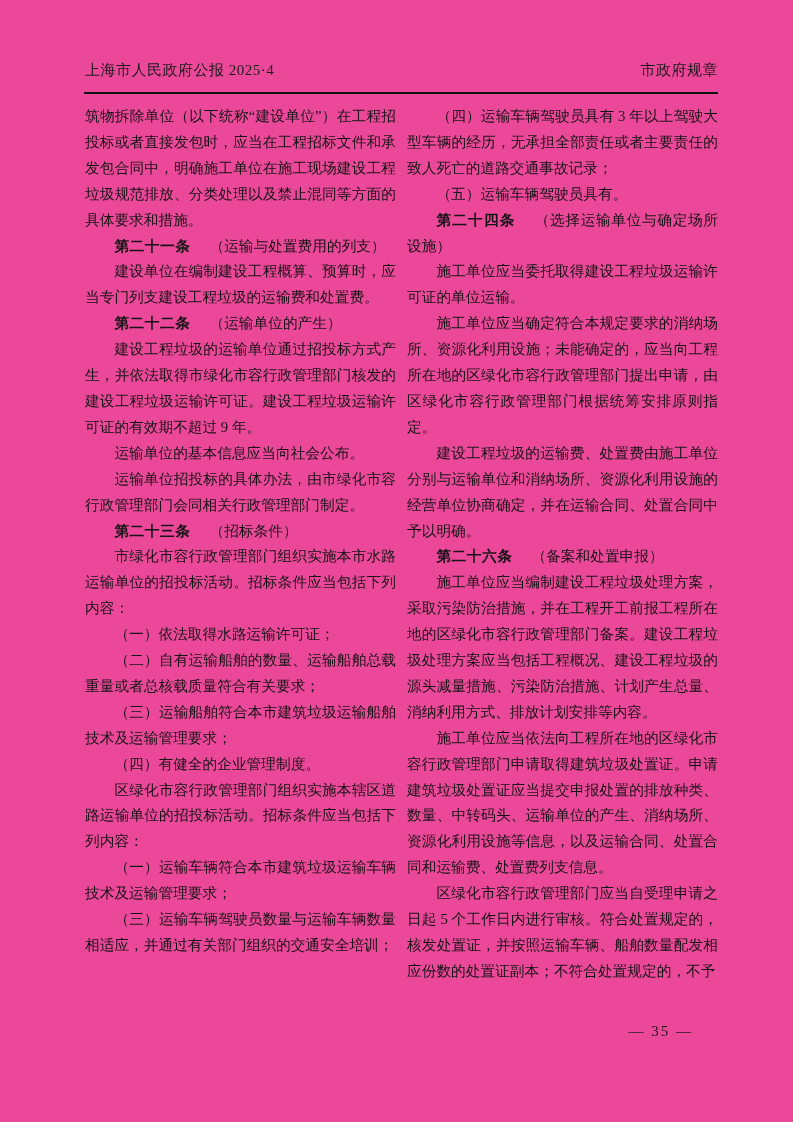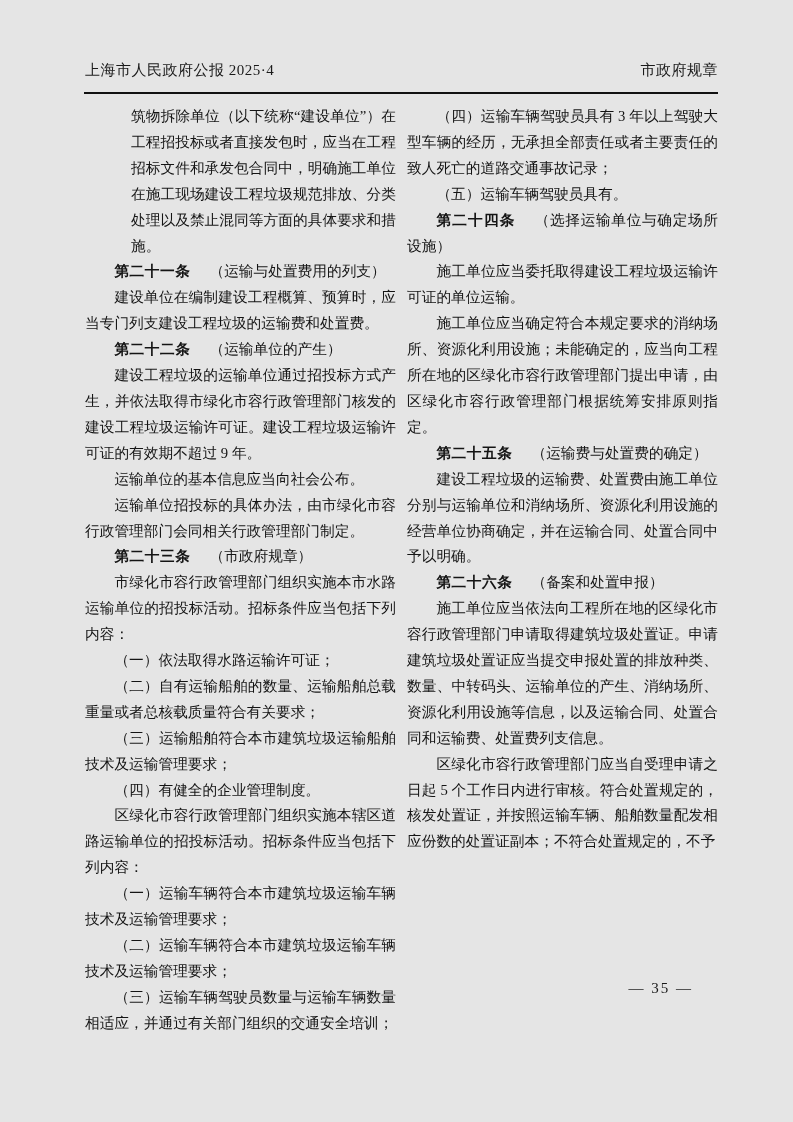--- a/index.html
+++ b/index.html
@@ -6,21 +6,21 @@
   html, body { background: #ffffff; }
   body {
     width: 793px; height: 1122px;
     position: relative;
     overflow: hidden;
     font-family: "Liberation Serif", "DejaVu Serif", serif;
     color: #161616;
   }
   .page {
     position: absolute; inset: 0;
-    background: #e5e5e5;
+    background: #ec4899;
   }
   .page-header {
     position: absolute;
     left: 85px; width: 633px; top: 61px;
     display: flex; justify-content: space-between; align-items: baseline;
     font-size: 15px;
     letter-spacing: 0.5px;
     color: #1a1a1a;
   }
   .header-rule {
@@ -36,30 +36,30 @@
   }
   .column {
     width: 311px;
     font-size: 14.7px;
     line-height: 25.9px;
     text-align: justify;
     text-justify: inter-ideograph;
     color: #141414;
   }
   .para { text-indent: 2em; }
-  .para.no-indent { text-indent: 0; margin-left: 46px; }
+  .para.no-indent { text-indent: 0; }
   .heading .term {
     font-weight: bold;
     font-family: Liberation Serif, serif;
     letter-spacing: 0.5px;
   }
   .heading .title { margin-left: 1.3em; }
   .page-footer {
     position: absolute;
-    top: 980px; right: 100px;
+    top: 1023px; right: 100px;
     font-size: 15px;
     letter-spacing: 2px;
     color: #1a1a1a;
   }
 </style>
 </head>
 <body>
 
 <div class="page">
 
@@ -73,41 +73,40 @@
   <main class="content">
 
     <section class="column column-left">
       <p class="para no-indent">筑物拆除单位（以下统称“建设单位”）在工程招投标或者直接发包时，应当在工程招标文件和承发包合同中，明确施工单位在施工现场建设工程垃圾规范排放、分类处理以及禁止混同等方面的具体要求和措施。</p>
       <p class="para heading"><span class="term">第二十一条</span><span class="title">（运输与处置费用的列支）</span></p>
       <p class="para">建设单位在编制建设工程概算、预算时，应当专门列支建设工程垃圾的运输费和处置费。</p>
       <p class="para heading"><span class="term">第二十二条</span><span class="title">（运输单位的产生）</span></p>
       <p class="para">建设工程垃圾的运输单位通过招投标方式产生，并依法取得市绿化市容行政管理部门核发的建设工程垃圾运输许可证。建设工程垃圾运输许可证的有效期不超过 9 年。</p>
       <p class="para">运输单位的基本信息应当向社会公布。</p>
       <p class="para">运输单位招投标的具体办法，由市绿化市容行政管理部门会同相关行政管理部门制定。</p>
-      <p class="para heading"><span class="term">第二十三条</span><span class="title">（市政府规章）</span></p>
+      <p class="para heading"><span class="term">第二十三条</span><span class="title">（招标条件）</span></p>
       <p class="para">市绿化市容行政管理部门组织实施本市水路运输单位的招投标活动。招标条件应当包括下列内容：</p>
       <p class="para">（一）依法取得水路运输许可证；</p>
       <p class="para">（二）自有运输船舶的数量、运输船舶总载重量或者总核载质量符合有关要求；</p>
       <p class="para">（三）运输船舶符合本市建筑垃圾运输船舶技术及运输管理要求；</p>
       <p class="para">（四）有健全的企业管理制度。</p>
       <p class="para">区绿化市容行政管理部门组织实施本辖区道路运输单位的招投标活动。招标条件应当包括下列内容：</p>
       <p class="para">（一）运输车辆符合本市建筑垃圾运输车辆技术及运输管理要求；</p>
-      <p class="para">（二）运输车辆符合本市建筑垃圾运输车辆技术及运输管理要求；</p>
       <p class="para">（三）运输车辆驾驶员数量与运输车辆数量相适应，并通过有关部门组织的交通安全培训；</p>
     </section>
 
     <section class="column column-right">
       <p class="para">（四）运输车辆驾驶员具有 3 年以上驾驶大型车辆的经历，无承担全部责任或者主要责任的致人死亡的道路交通事故记录；</p>
       <p class="para">（五）运输车辆驾驶员具有。</p>
       <p class="para heading"><span class="term">第二十四条</span><span class="title">（选择运输单位与确定场所设施）</span></p>
       <p class="para">施工单位应当委托取得建设工程垃圾运输许可证的单位运输。</p>
       <p class="para">施工单位应当确定符合本规定要求的消纳场所、资源化利用设施；未能确定的，应当向工程所在地的区绿化市容行政管理部门提出申请，由区绿化市容行政管理部门根据统筹安排原则指定。</p>
-      <p class="para heading"><span class="term">第二十五条</span><span class="title">（运输费与处置费的确定）</span></p>
       <p class="para">建设工程垃圾的运输费、处置费由施工单位分别与运输单位和消纳场所、资源化利用设施的经营单位协商确定，并在运输合同、处置合同中予以明确。</p>
       <p class="para heading"><span class="term">第二十六条</span><span class="title">（备案和处置申报）</span></p>
+      <p class="para">施工单位应当编制建设工程垃圾处理方案，采取污染防治措施，并在工程开工前报工程所在地的区绿化市容行政管理部门备案。建设工程垃圾处理方案应当包括工程概况、建设工程垃圾的源头减量措施、污染防治措施、计划产生总量、消纳利用方式、排放计划安排等内容。</p>
       <p class="para">施工单位应当依法向工程所在地的区绿化市容行政管理部门申请取得建筑垃圾处置证。申请建筑垃圾处置证应当提交申报处置的排放种类、数量、中转码头、运输单位的产生、消纳场所、资源化利用设施等信息，以及运输合同、处置合同和运输费、处置费列支信息。</p>
       <p class="para">区绿化市容行政管理部门应当自受理申请之日起 5 个工作日内进行审核。符合处置规定的，核发处置证，并按照运输车辆、船舶数量配发相应份数的处置证副本；不符合处置规定的，不予</p>
     </section>
 
   </main>
 
   <footer class="page-footer">
     <span class="page-number">— 35 —</span>
   </footer>
 

